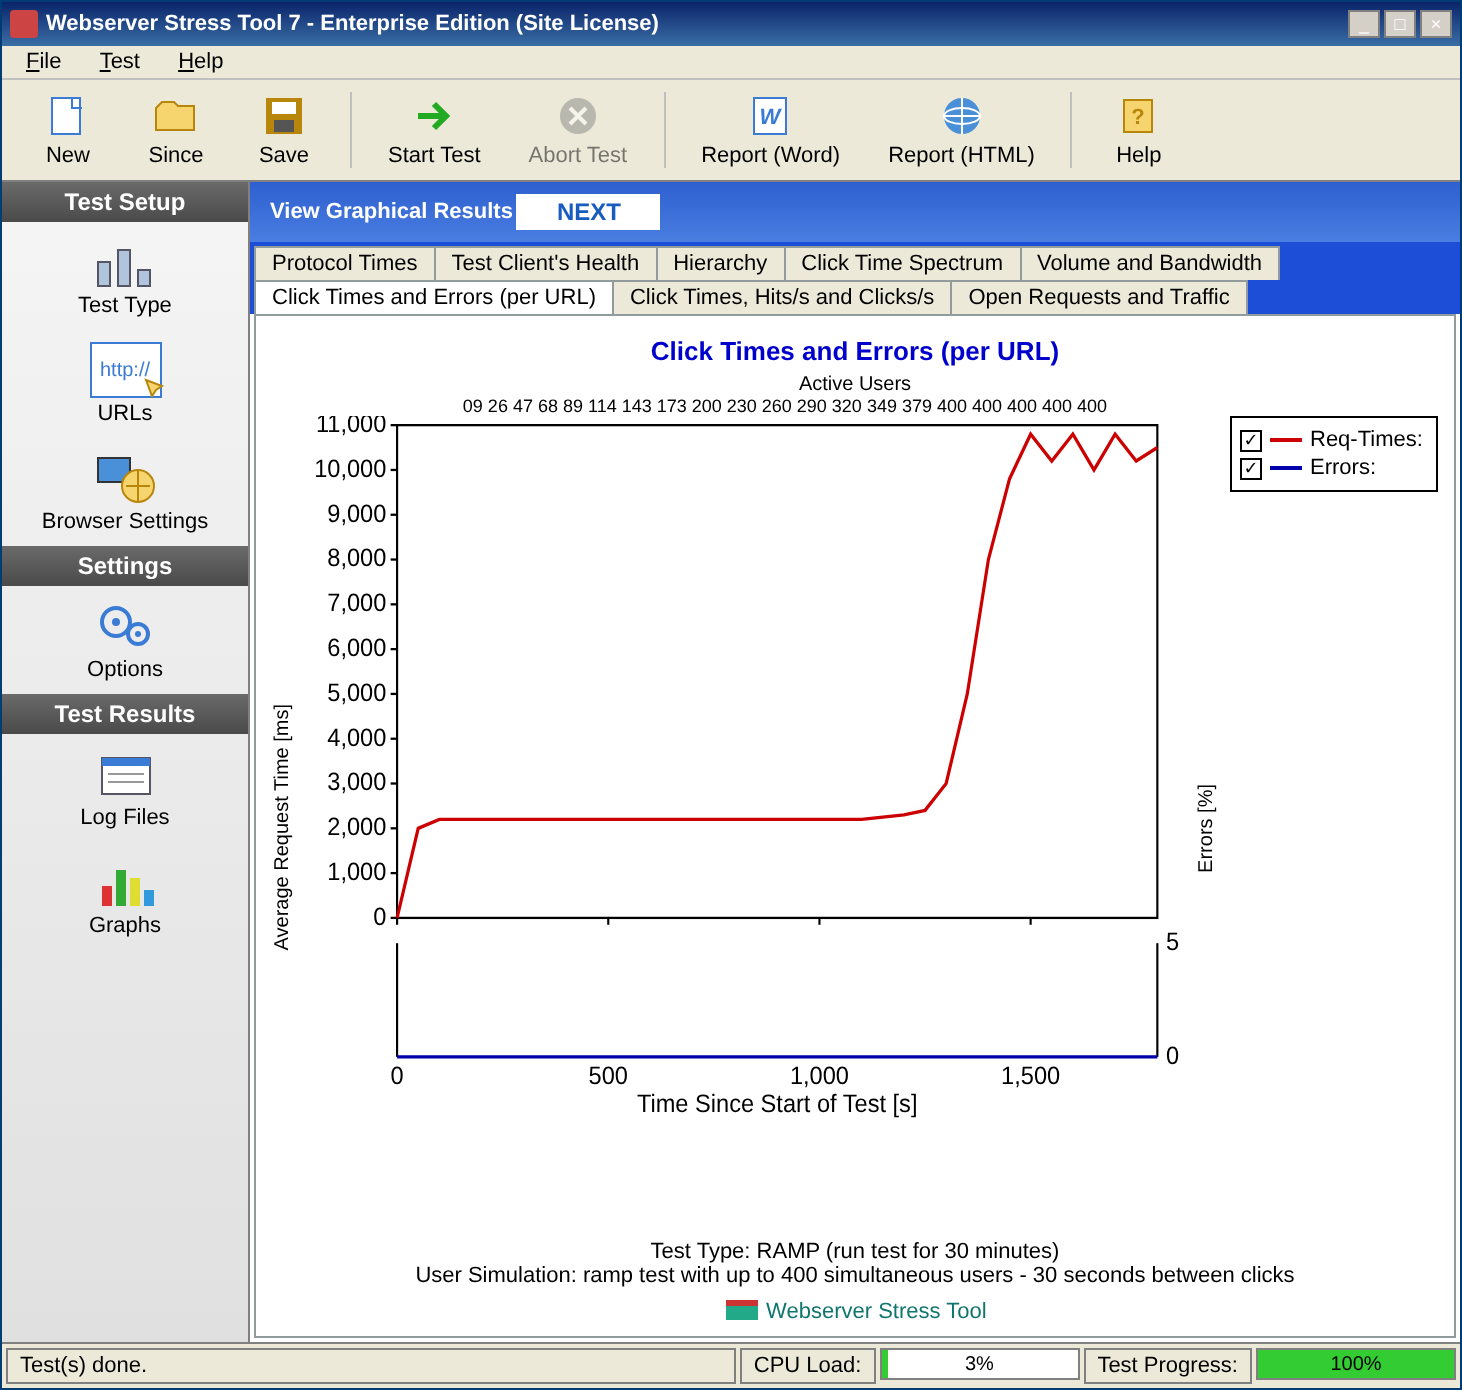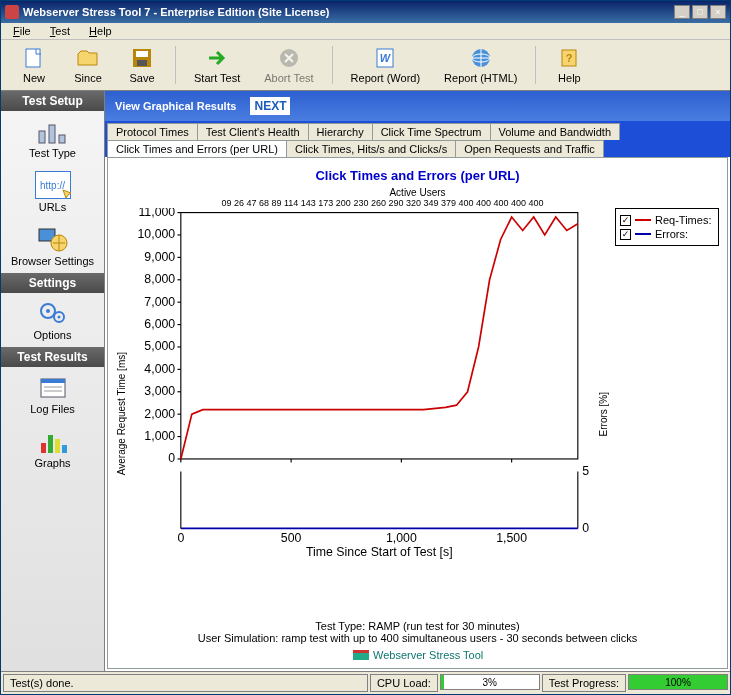--- a/index.html
+++ b/index.html
@@ -11,28 +11,28 @@
 .winbtns { display: flex; gap: 2px; }
 .winbtn { width: 16px; height: 14px; background: #d4d0c8; border: 1px solid #808080; display: flex; align-items: center; justify-content: center; font-size: 9px; cursor: pointer; }
 .menubar { background: #ece9d8; padding: 2px 4px; border-bottom: 1px solid #c0c0c0; }
 .menubar span { padding: 2px 8px; cursor: pointer; }
 .menubar span u { text-decoration: underline; }
 .toolbar { background: #ece9d8; padding: 4px 8px; border-bottom: 1px solid #808080; display: flex; gap: 4px; }
 .tbtn { display: flex; flex-direction: column; align-items: center; padding: 2px 10px; cursor: pointer; min-width: 50px; }
 .tbtn .ticon { width: 24px; height: 24px; margin-bottom: 2px; }
 .tsep { width: 1px; background: #c0c0c0; margin: 2px 4px; }
 .body { flex: 1; display: flex; overflow: hidden; }
-.sidebar { width: 104px; background: linear-gradient(#f5f5f5, #e0e0e0); border-right: 1px solid #808080; display: flex; flex-direction: column; }
+.sidebar { width: 124px; background: linear-gradient(#f5f5f5, #e0e0e0); border-right: 1px solid #808080; display: flex; flex-direction: column; }
 .sbhead { background: linear-gradient(#6a6a6a, #4a4a4a); color: #fff; font-weight: bold; text-align: center; padding: 3px 0; font-size: 12px; }
 .sbitem { display: flex; flex-direction: column; align-items: center; padding: 6px 0; cursor: pointer; }
 .sbitem .sicon { width: 36px; height: 28px; margin-bottom: 2px; }
 .main { flex: 1; display: flex; flex-direction: column; background: #fff; }
-.banner { background: linear-gradient(#2e5fd0, #4a7ee0); color: #fff; padding: 6px 10px; font-size: 16px; font-weight: bold; display: flex; align-items: center; gap: 12px; }
+.banner { background: linear-gradient(#2e5fd0, #4a7ee0); color: #fff; padding: 6px 10px; font-size: 16px; font-weight: bold; display: flex; align-items: center; }
 .banner .brand { margin-left: auto; background: #fff; color: #1a5bbf; padding: 2px 6px; font-size: 13px; display: flex; align-items: center; gap: 4px; }
-.banner .nxt { color: #1a5bbf; background:#fff; padding: 2px 4px; font-weight: bold; font-size: 12px; margin-left: 2px; }
+.banner .nxt { color: #1a5bbf; background:#fff; padding: 2px 20px; font-weight: bold; font-size: 12px; margin-left: 2px; }
 .tabs { background: #1d4ed8; padding: 2px 2px 0 2px; }
 .tabrow { display: flex; }
 .tab { border: 1px solid #919b9c; border-bottom: none; padding: 2px 8px; background: #ece9d8; margin-right: -1px; cursor: pointer; font-size: 11px; white-space: nowrap; }
 .tab.active { background: #fff; font-weight: normal; }
 .chartarea { flex: 1; background: #fff; border: 1px solid #919b9c; margin: 0 2px 2px 2px; padding: 6px 8px; display: flex; flex-direction: column; }
 .ctitle { text-align: center; color: #0000cc; font-weight: bold; font-size: 13px; margin: 4px 0; }
 .topaxis { text-align: center; font-size: 10px; }
 .chartbody { flex: 1; display: flex; }
 .yaxis { display: flex; flex-direction: column; align-items: center; justify-content: center; }
 .yaxis .lbl { writing-mode: vertical-rl; transform: rotate(180deg); font-size: 10px; }

